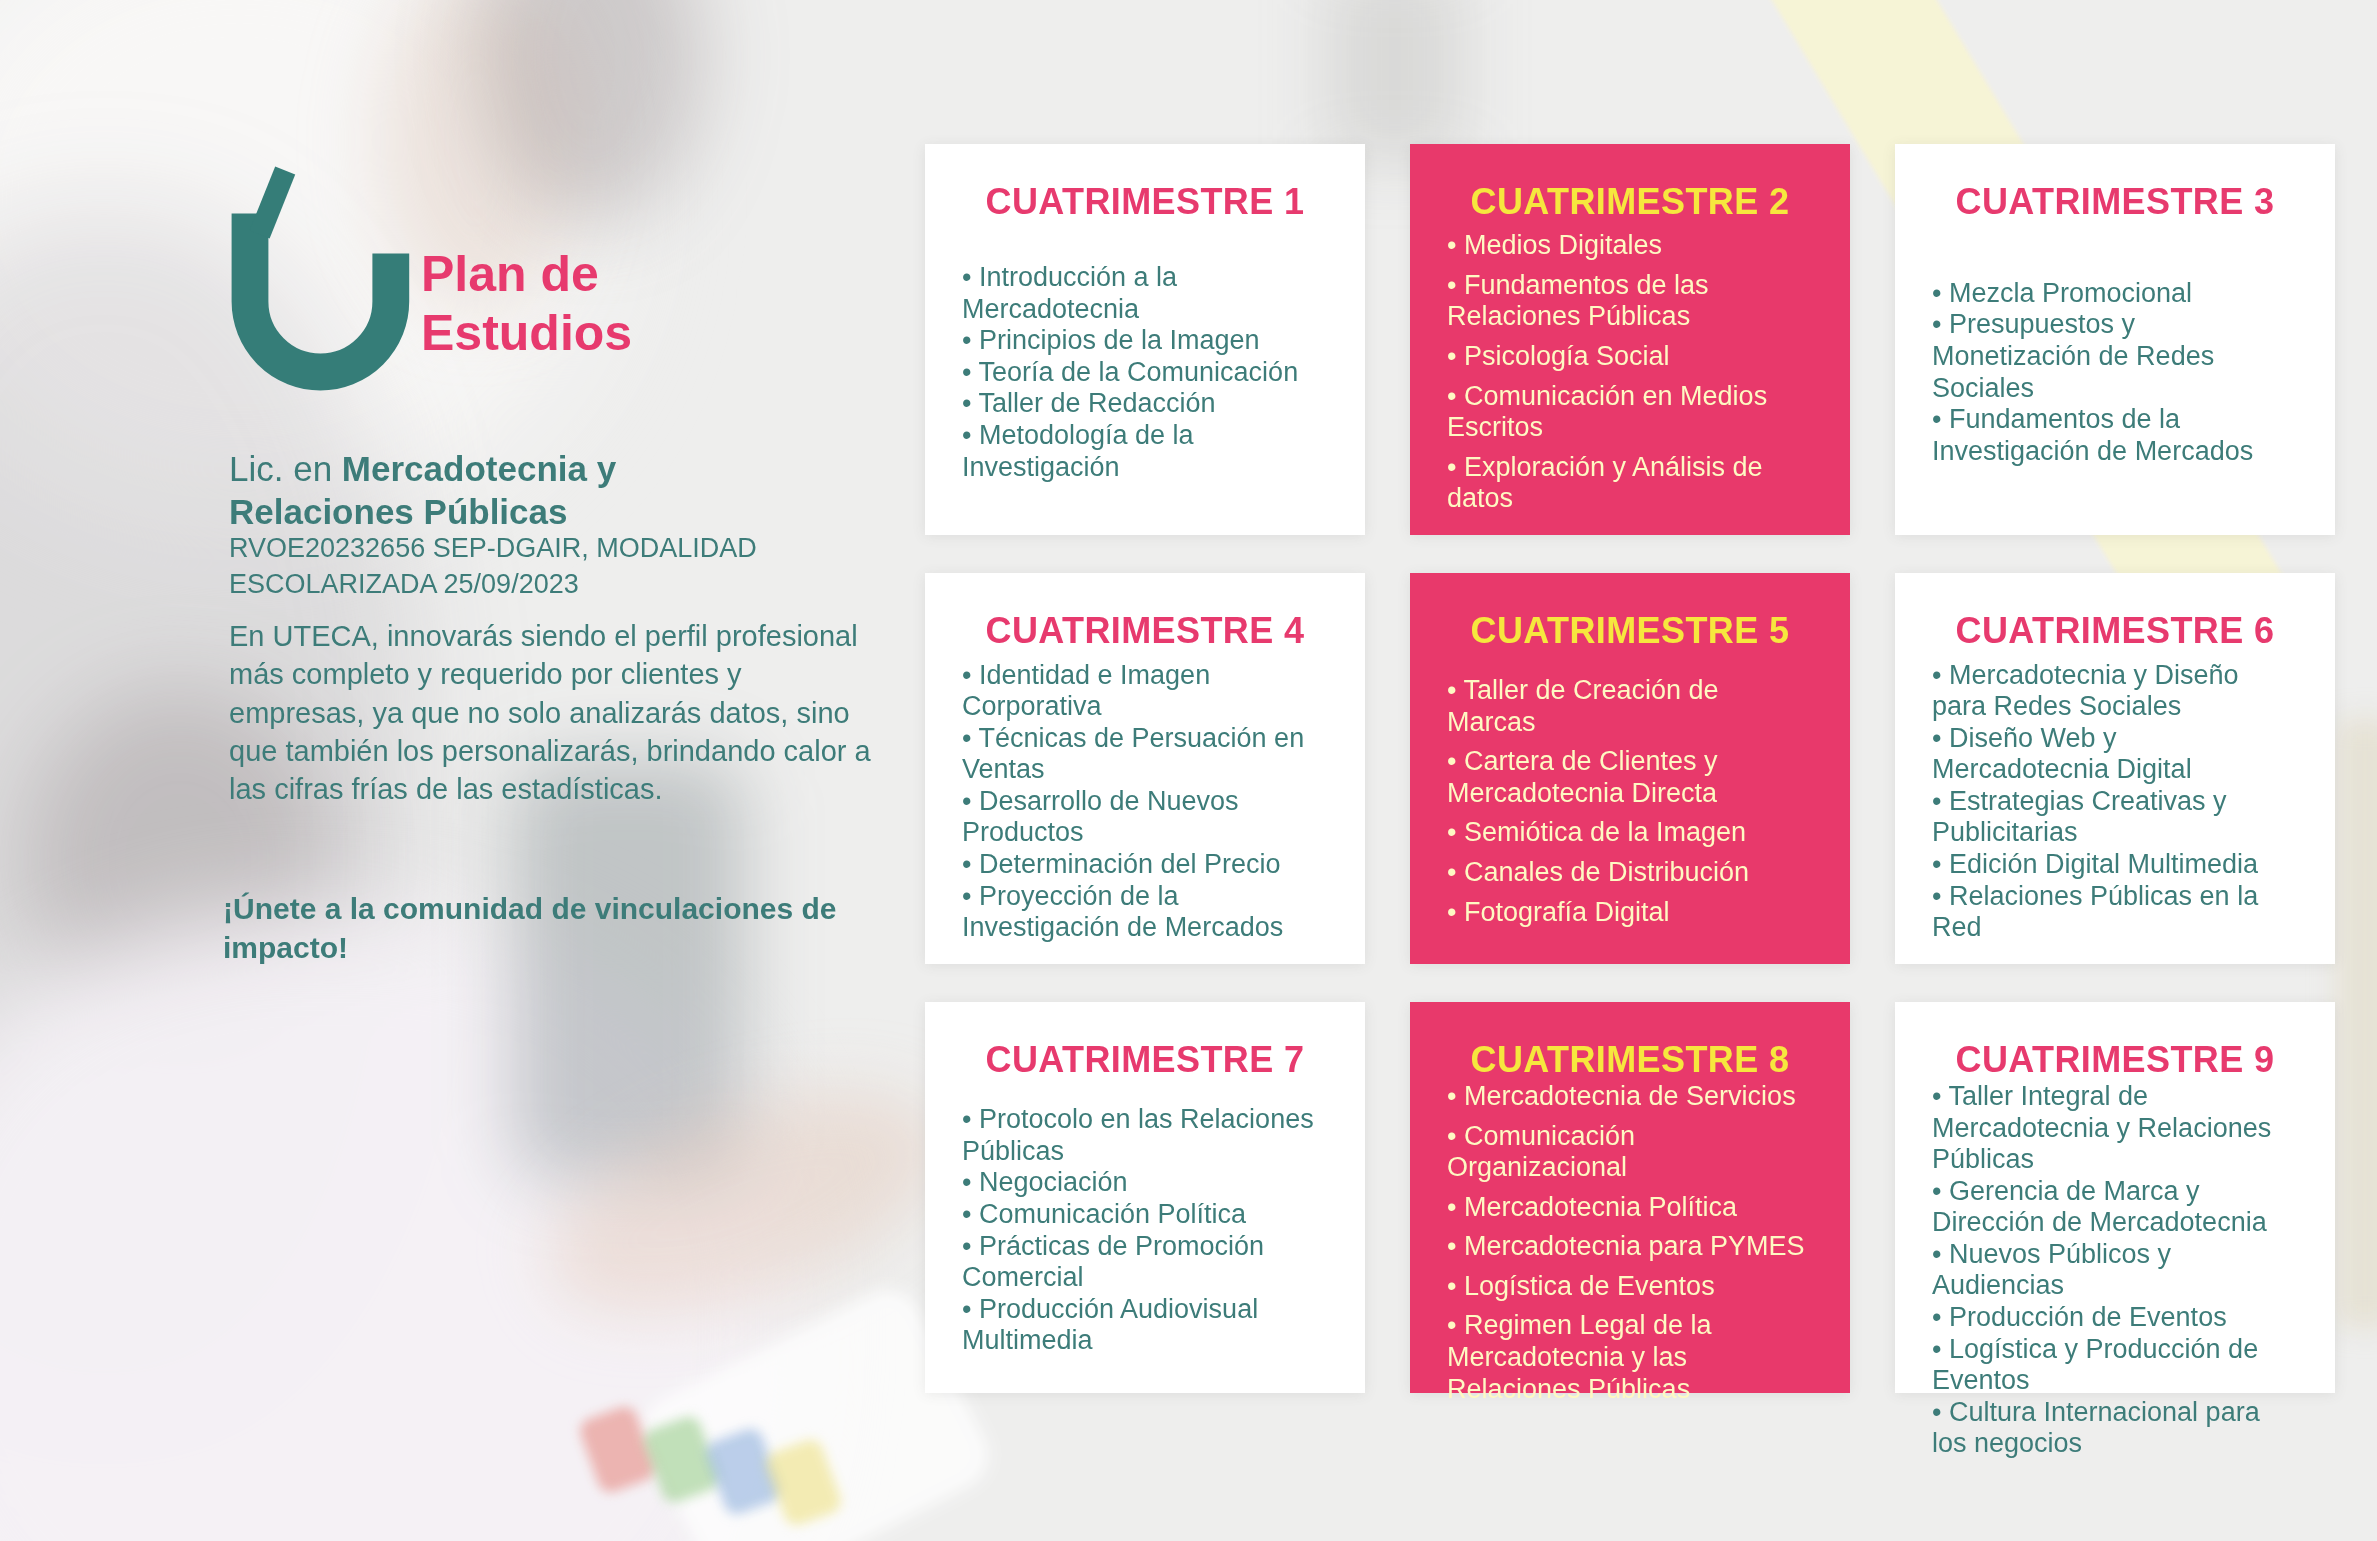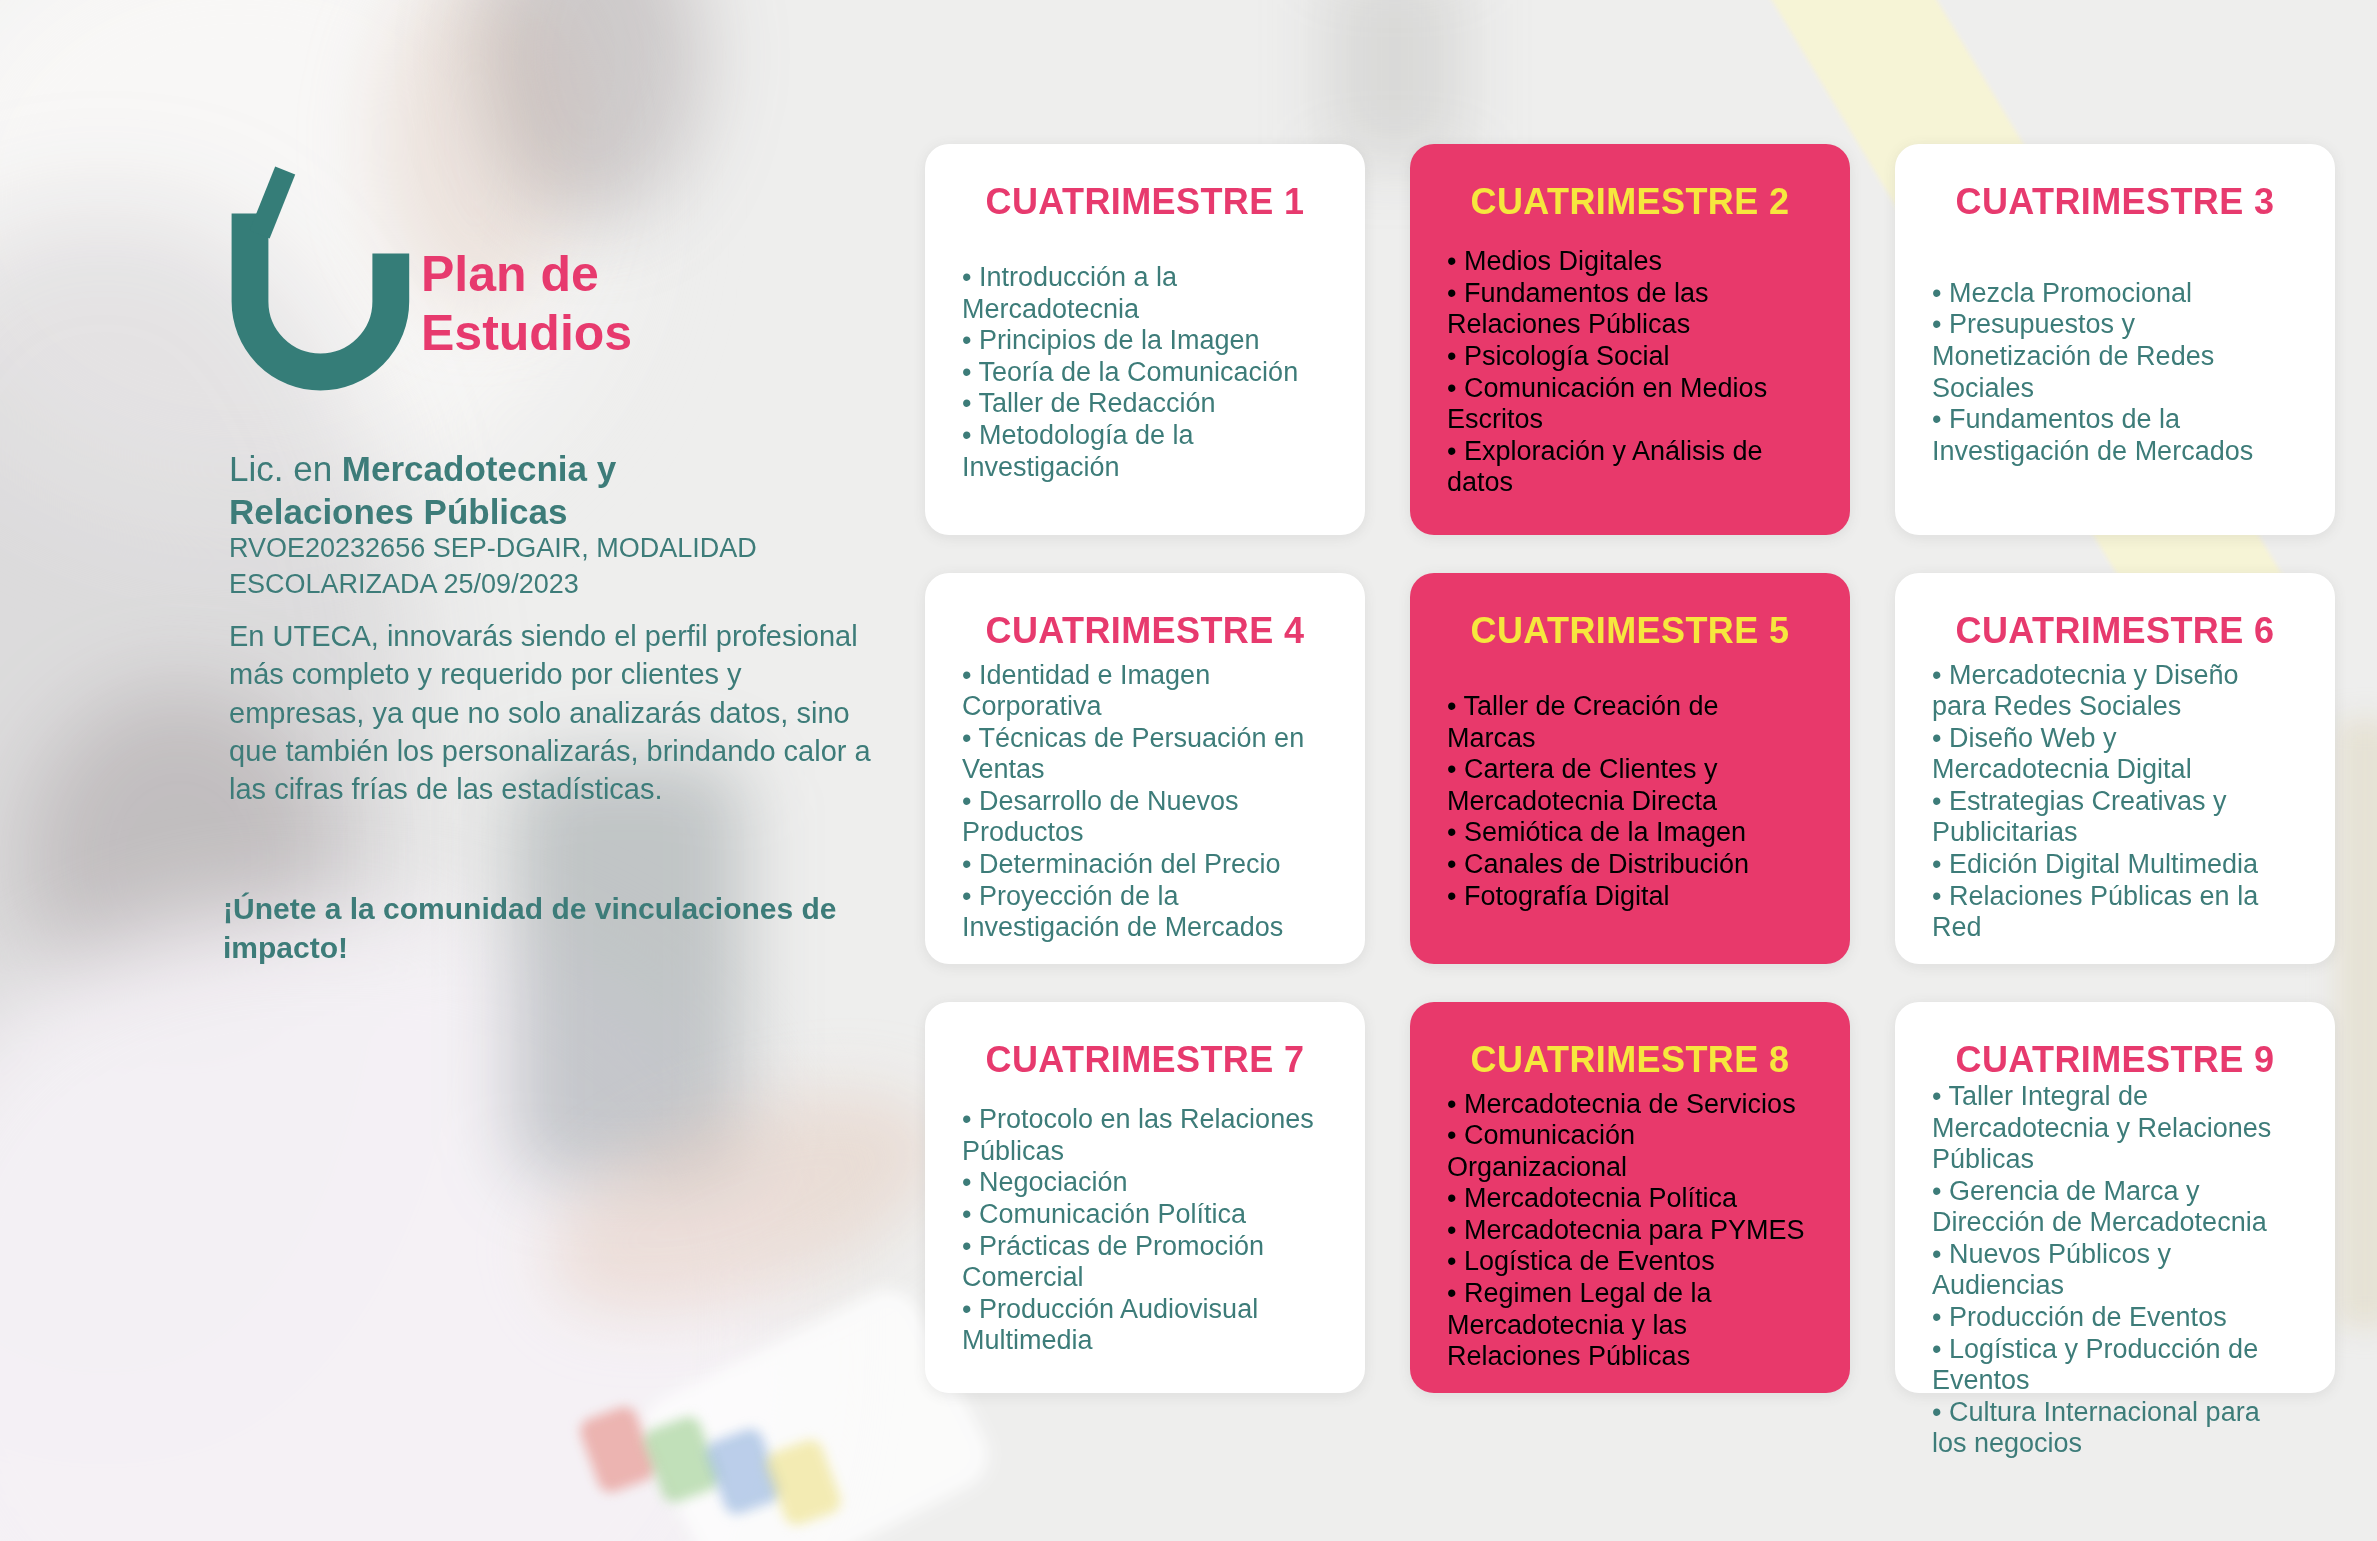--- a/index.html
+++ b/index.html
@@ -37,29 +37,29 @@
   .program-name .light { font-weight:normal; }
   .rvoe { position:absolute; left:229px; top:531px; width:608px; color:#3d7c79; font-size:27px; line-height:1.32; }
   .description { position:absolute; left:229px; top:617px; width:649px; color:#3d7c79; font-size:29px; line-height:1.32; }
   .cta { position:absolute; left:223px; top:889px; width:624px; color:#3d7c79; font-size:30px; line-height:1.3; font-weight:bold; }
 
   
   .grid { position:absolute; left:925px; top:144px; display:grid;
           grid-template-columns:repeat(3,440px); grid-auto-rows:391px;
           column-gap:45px; row-gap:38px; }
   .card { display:flex; flex-direction:column; background:#fff;
-          box-shadow:0 2.4px 12.8px rgba(80,80,80,.10);border-radius:24px; }
+          box-shadow:0 2.4px 12.8px rgba(80,80,80,.10); }
   .card-title { margin-top:37px; text-align:center; font-size:36px; font-weight:bold; color:#e73a6e; letter-spacing:0.4px; }
   .course-list { flex:1; display:flex; flex-direction:column; justify-content:center;
                  list-style:none; margin:0 0 12.8px; padding:0 37px;
                  font-size:27px; line-height:1.17; color:#3d7c79; }
   .course-list li::before { content:"• "; }
   .card--pink { background:#e8396b; }
   .card--pink .card-title { color:#f6e73e; }
-  .card--pink .course-list { color:#000000; }
+  .card--pink .course-list { color:#fef9c3;gap:8px; }
 </style>
 </head>
 <body>
 
 <div class="page">
 
   <div class="bg">
     <div class="blob bg-top-left-wash"></div>
     <div class="blob bg-face"></div>
     <div class="blob bg-hair-top"></div>

